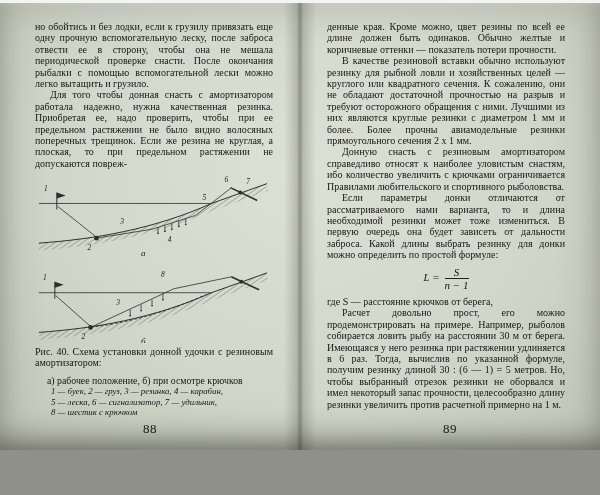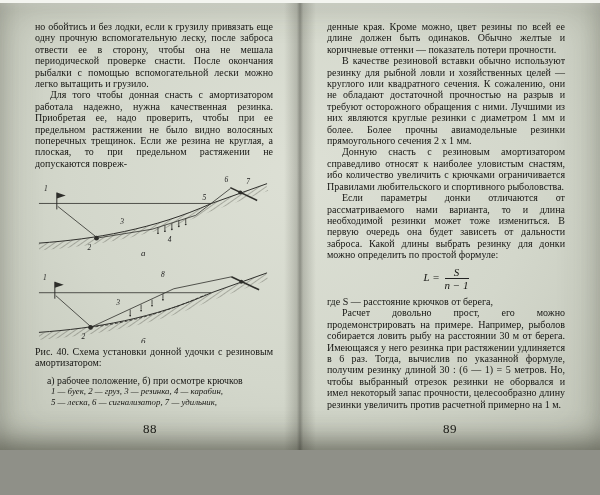--- a/index.html
+++ b/index.html
@@ -121,20 +121,21 @@
           <text x="107" y="84" font-size="9">б</text>
         </g>
       </svg>
     </div>
 
     <div class="fig-caption">Рис. 40. Схема установки донной удочки с резиновым амортизатором:</div>
     <div class="fig-subcaption">а) рабочее положение, б) при осмотре крючков</div>
     <div class="fig-legend">
       <div>1 — буек, 2 — груз, 3 — резинка, 4 — карабин,</div>
       <div>5 — леска, 6 — сигнализатор, 7 — удильник,</div>
+      <div>8 — шестик с крючком</div>
     </div>
 
     <div class="page-number">88</div>
   </div>
 
   <div class="page right">
     <div class="body-text">
       <p class="cont">денные края. Кроме можно, цвет резины по всей ее длине должен быть одинаков. Обычно желтые и коричневые оттенки — показатель потери прочности.</p>
       <p>В качестве резиновой вставки обычно используют резинку для рыбной ловли и хозяйственных целей — круглого или квадратного сечения. К сожалению, они не обладают достаточной прочностью на разрыв и требуют осторожного обращения с ними. Лучшими из них являются круглые резинки с диаметром 1 мм и более. Более прочны авиамодельные резинки прямоугольного сечения 2 х 1 мм.</p>
       <p>Донную снасть с резиновым амортизатором справедливо относят к наиболее уловистым снастям, ибо количество увеличить с крючками ограничивается Правилами любительского и спортивного рыболовства.</p>

